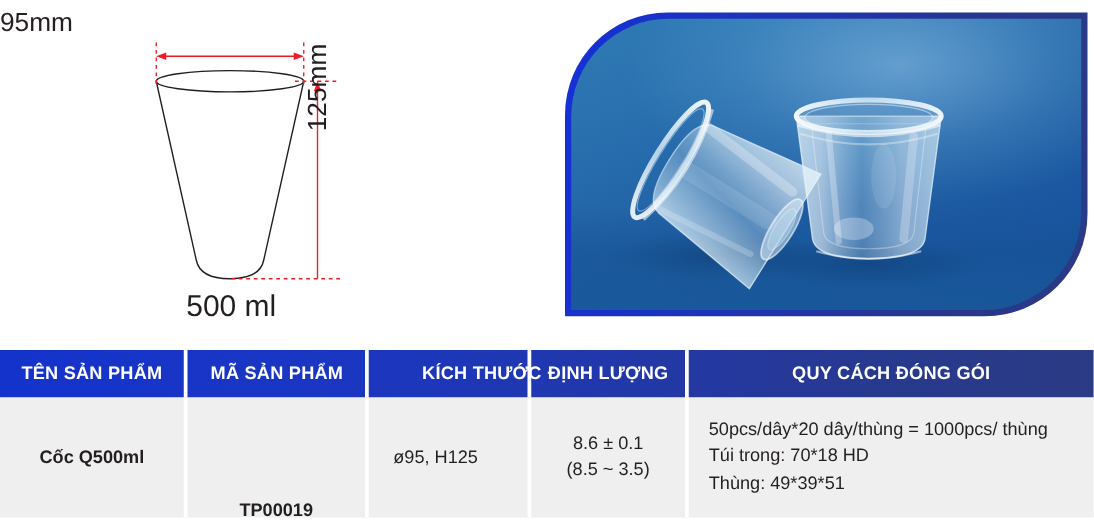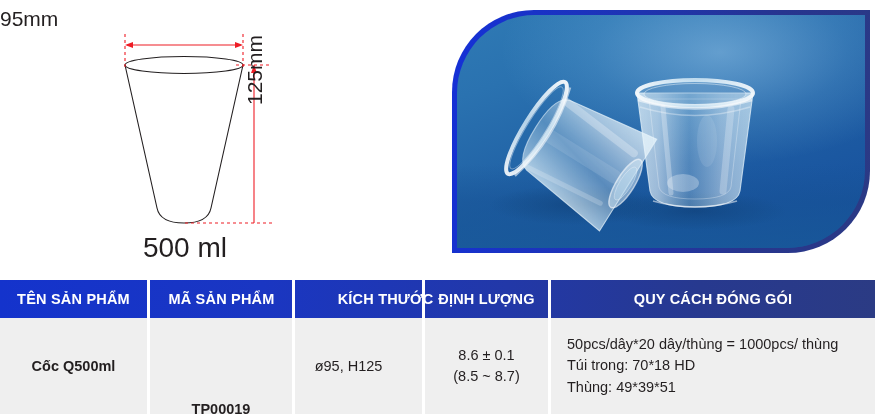--- a/index.html
+++ b/index.html
@@ -51,21 +51,21 @@
     top: 105px;
     font-size: 21px;
     transform: rotate(-90deg);
     transform-origin: left top;
     letter-spacing: 0px;
   }
   #label-volume {
     left: 60px; top: 232px;
     width: 250px;
     text-align: center;
-    font-size: 28px;
+    font-size: 24px;
   }
 
   
   #photo-panel {
     position: absolute;
     left: 452px;
     top: 10px;
     width: 418px;
     height: 243px;
     border-radius: 82px 0 82px 0;
@@ -316,21 +316,21 @@
     <div class="body-sep" style="left:147px;"></div>
 
     <div class="td bold" style="left:150px; width:142px;margin-top:43px;">TP00019</div>
     <div class="body-sep" style="left:292px;"></div>
 
     <div class="td" style="left:295px; width:107px;">ø95, H125</div>
     <div class="body-sep" style="left:422px;"></div>
 
     <div class="td center-stack" style="left:425px; width:123px;">
       <span>8.6 ± 0.1</span>
-      <span>(8.5 ~ 8.7)</span>
+      <span>(8.5 ~ 3.5)</span>
     </div>
     <div class="body-sep" style="left:548px;"></div>
 
     <div class="td left-stack" style="left:551px; width:324px;">
       <span>50pcs/dây*20 dây/thùng = 1000pcs/ thùng</span>
       <span>Túi trong: 70*18 HD</span>
       <span>Thùng: 49*39*51</span>
     </div>
   </div>
 </div>

